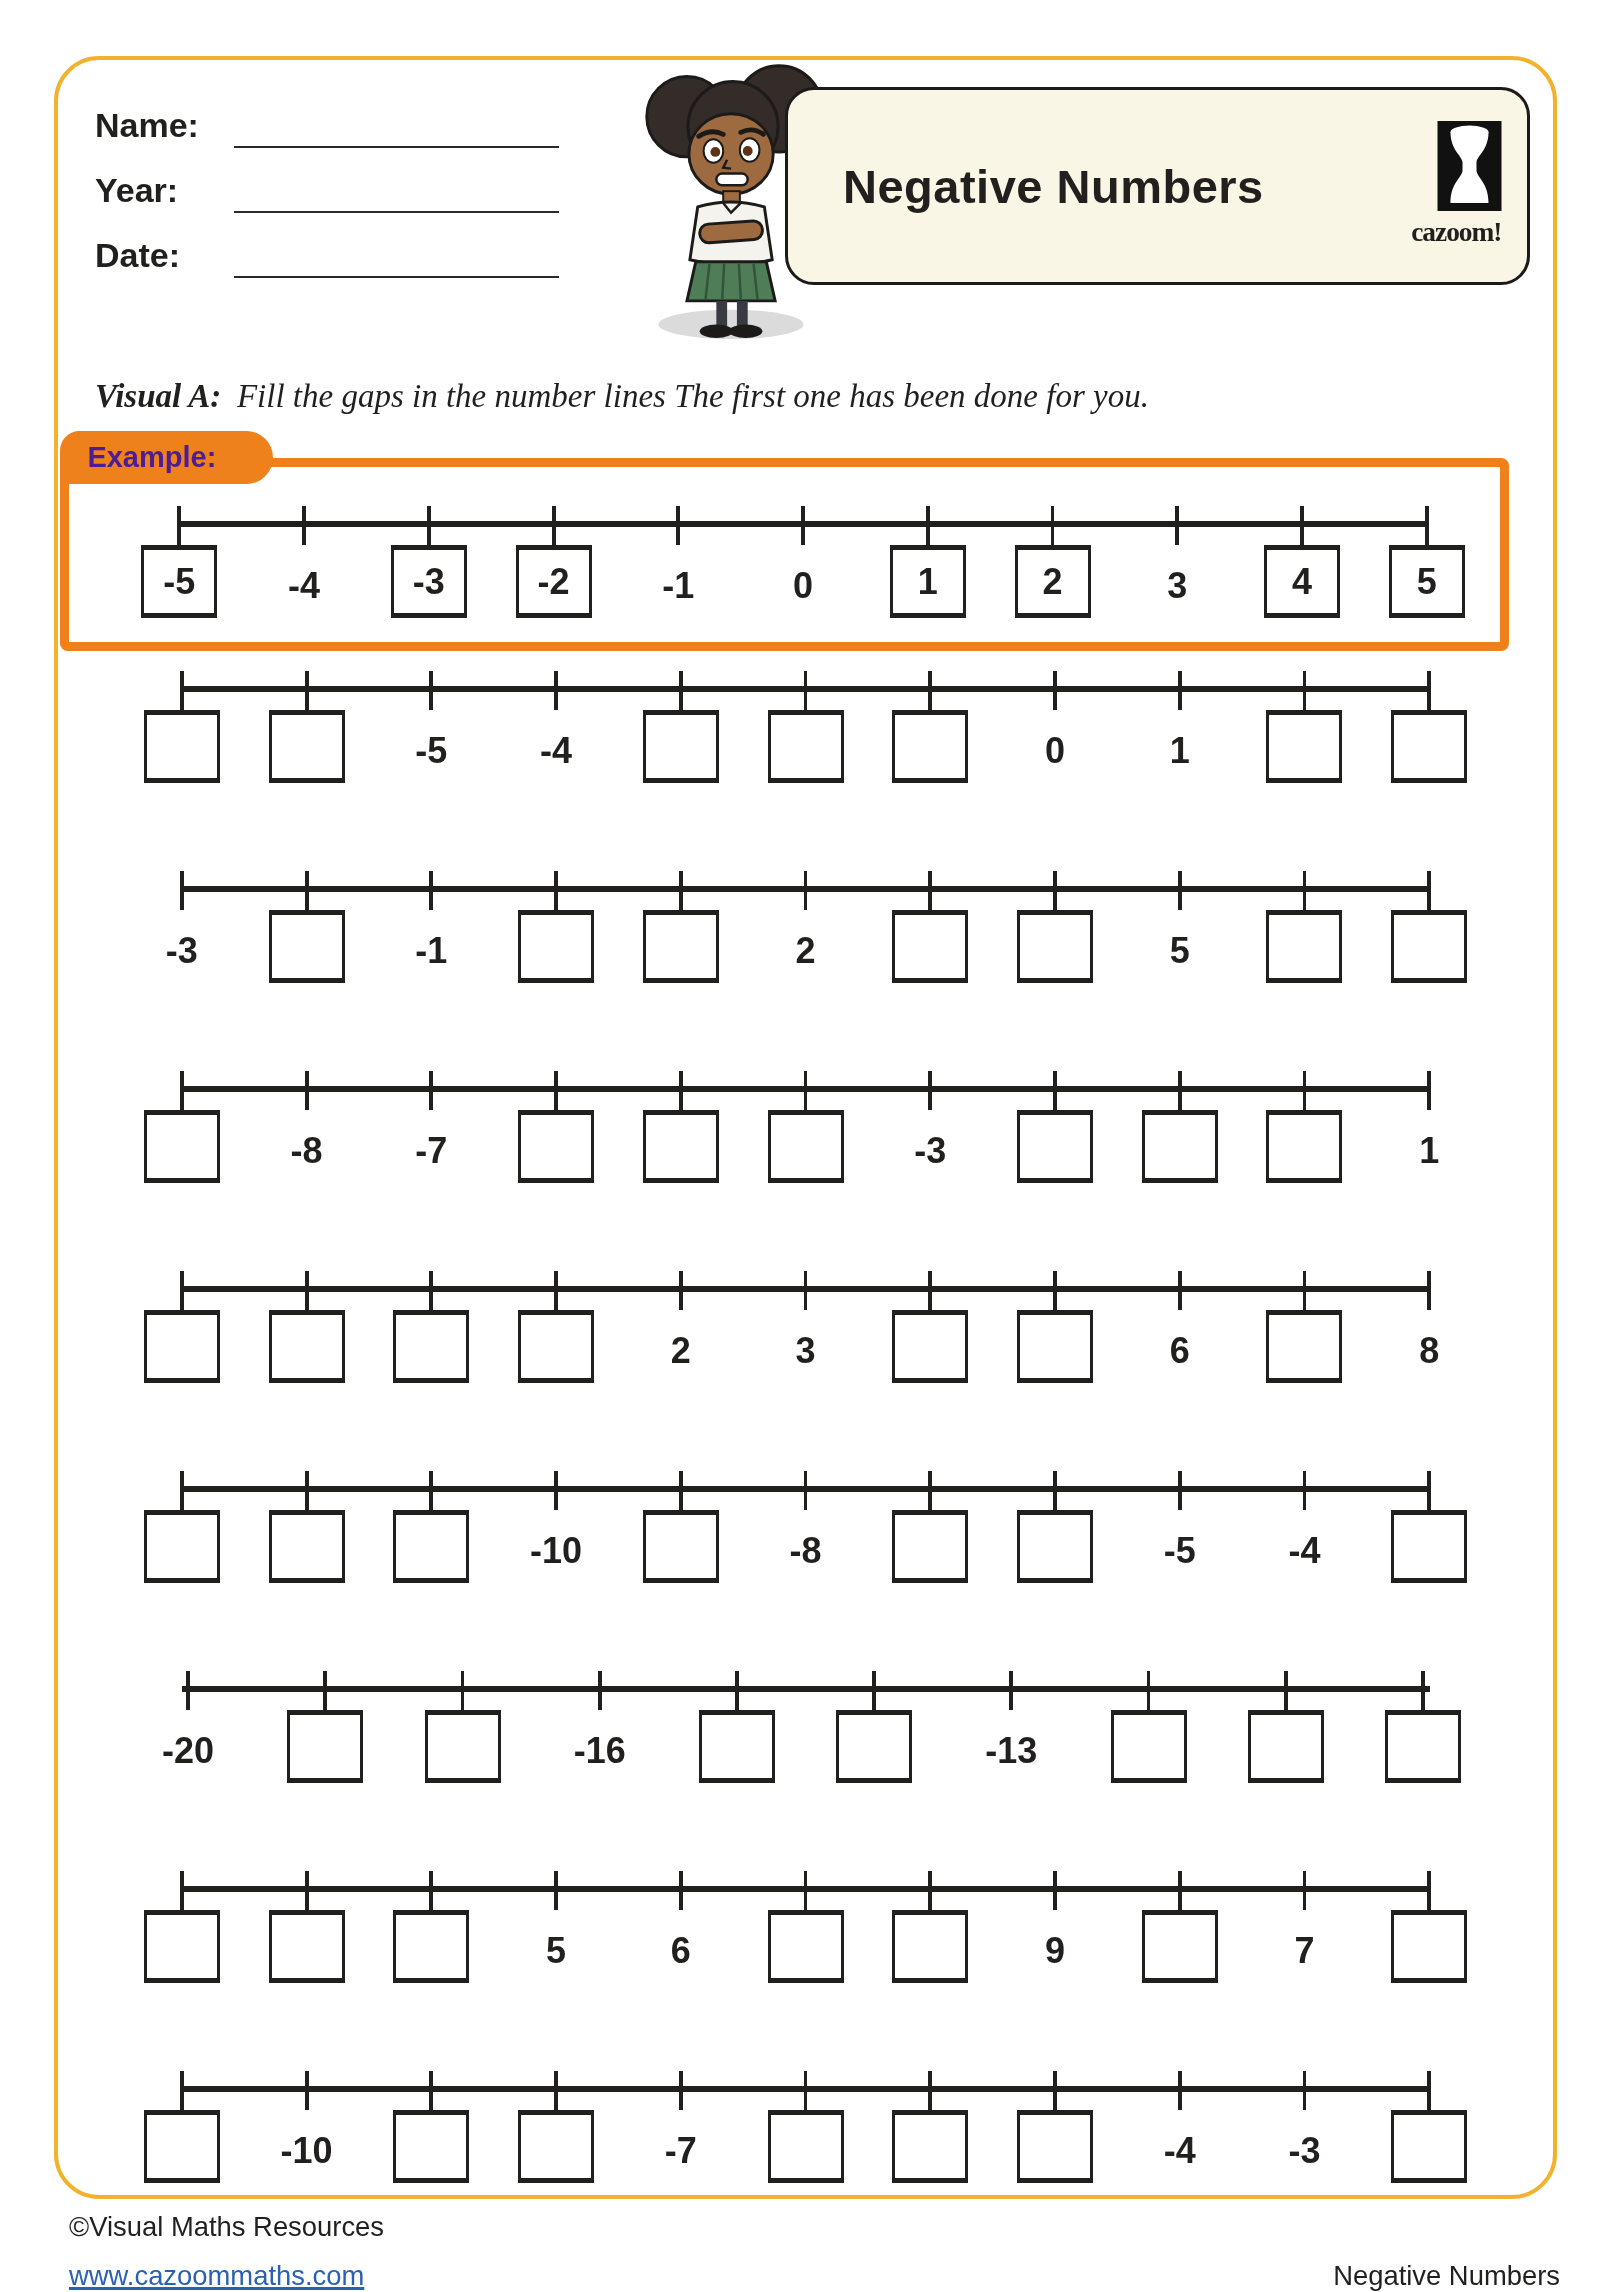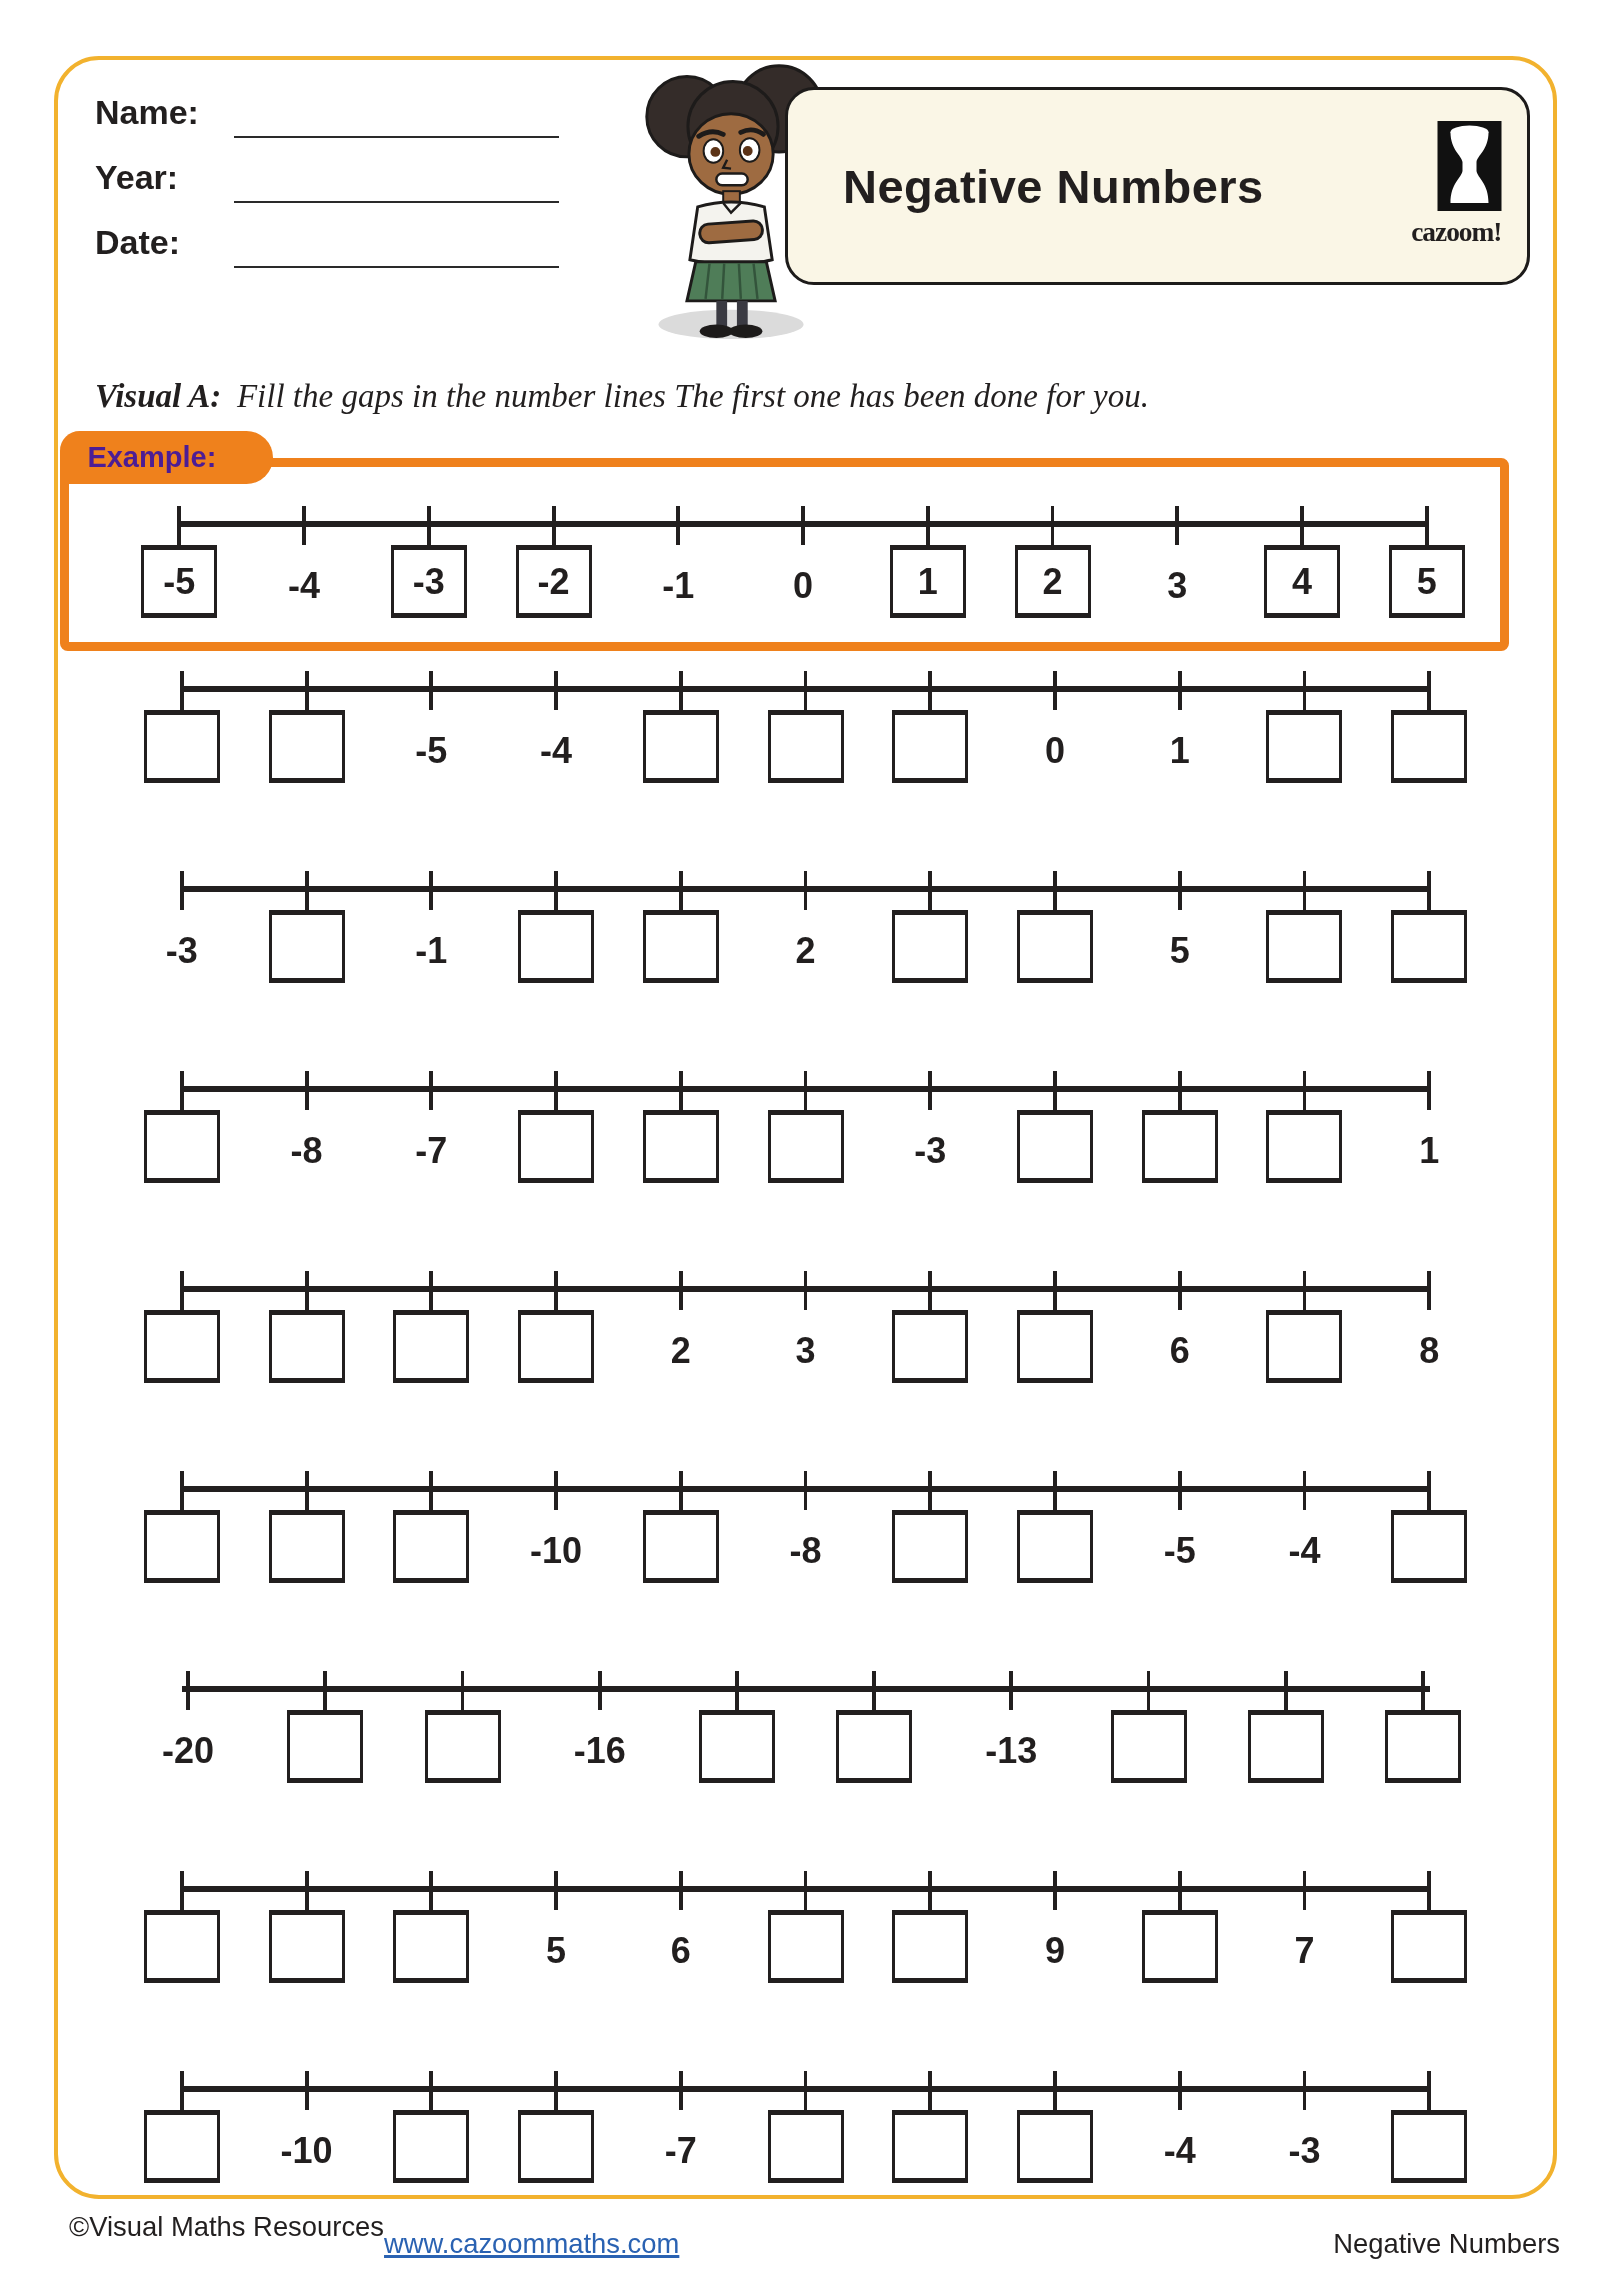--- a/index.html
+++ b/index.html
@@ -5,21 +5,21 @@
   :root{
     --orange:#EF811C; --gold:#F2B22E; --ink:#221F1F; --cream:#FAF6E6; --link:#2A62B2;
   }
   html,body{margin:0;padding:0;background:#fff;}
   body{width:1621px;height:2293px;position:relative;overflow:hidden;
        font-family:"Liberation Sans", sans-serif;color:var(--ink);}
   .frame{position:absolute;left:54px;top:56px;width:1503px;height:2143px;
          border:4.9px solid var(--gold);border-radius:45px;box-sizing:border-box;}
   
   .id-fields{position:absolute;left:37px;top:33px;}
-  .field-row{height:65px;display:flex;align-items:flex-start;}
+  .field-row{height:65px;display:flex;align-items:center;}
   .field-label{font-size:34px;font-weight:bold;width:125px;display:inline-block;}
   .write-line{display:inline-block;width:325px;height:43px;border-bottom:2px solid #2a2a2a;margin-left:13.7px;}
   .mascot{position:absolute;left:567px;top:-5.9px;width:216px;height:290px;}
   .title-box{position:absolute;left:727px;top:27.4px;width:745px;height:198px;background:var(--cream);
              border:3.9px solid #1d1b1a;border-radius:29px;box-sizing:border-box;display:flex;align-items:center;}
   .title-text{font-size:47px;font-weight:bold;margin-left:55px;letter-spacing:0.5px;}
   .logo{position:absolute;right:25.5px;top:31px;width:137px;text-align:right;}
   .logo-word{font-family:"Liberation Serif", serif;font-weight:bold;font-size:27.4px;letter-spacing:-1px;margin-top:2px;}
   
   .section-a{position:absolute;left:37px;top:318px;font-family:"Liberation Serif", serif;
@@ -41,21 +41,21 @@
   .cell{flex:1;display:flex;flex-direction:column;align-items:center;}
   .tick{width:3.9px;height:39px;background:var(--ink);}
   .slot{height:82px;width:100%;display:flex;justify-content:center;}
   .ansbox{width:76px;height:73px;border:3.9px solid var(--ink);border-top-width:5.9px;border-bottom-width:5.9px;
           background:#fff;box-sizing:border-box;display:flex;align-items:center;justify-content:center;
           font-weight:bold;font-size:36px;}
   .given{align-self:center;font-weight:bold;font-size:36px;}
   
   .footer{position:absolute;left:69px;right:61px;top:2211px;display:flex;
           justify-content:space-between;align-items:flex-end;}
-  .foot-left{display:flex;flex-direction:row;}
+  .foot-left{display:flex;flex-direction:column;}
   .copyright{font-size:27.4px;}
   .site-link{font-size:27.4px;color:var(--link);text-decoration:underline;text-decoration-thickness:2.9px;margin-top:17px;}
   .foot-right{font-size:27.4px;}
 </style>
 </head>
 <body>
 
 <div class="frame">
 
   <div class="id-fields">

